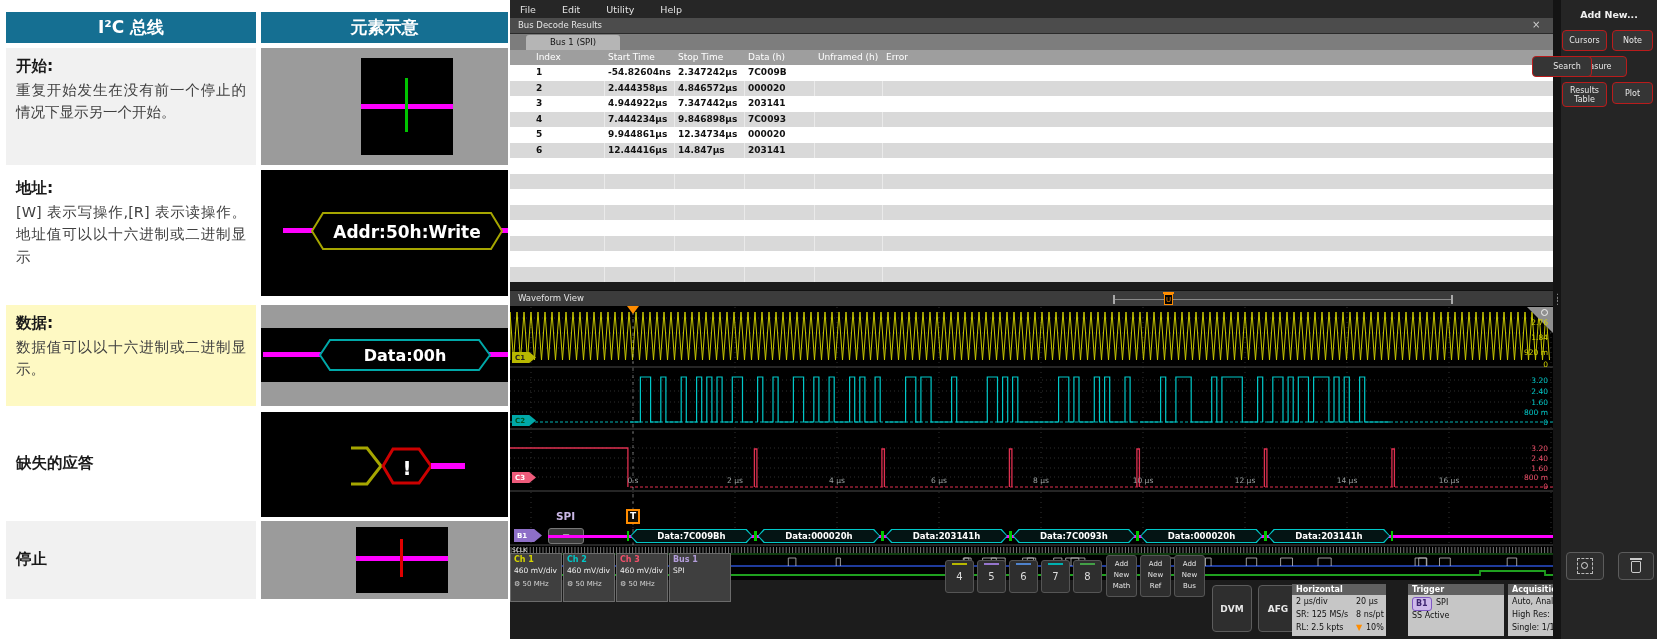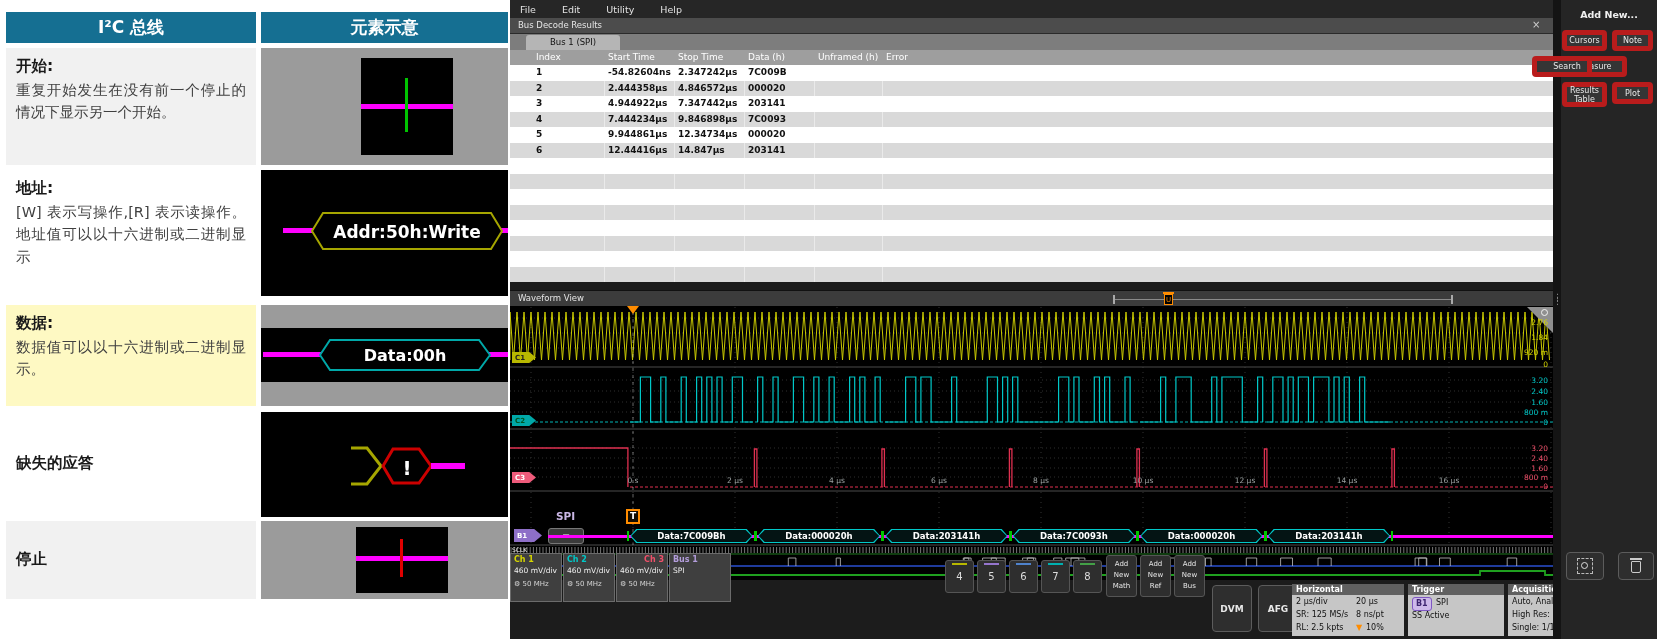--- a/index.html
+++ b/index.html
@@ -16,21 +16,21 @@
   
   .menu-item{color:#e2e2e2;font-size:9.5px;padding:2px 0;}
   .ttl{color:#e5e5e5;font-size:8.5px;}
   .hdr-cell,.row-cell{position:absolute;font-size:9px;white-space:nowrap;}
   .trow{position:absolute;left:0;width:100%;height:15.5px;}
   .trow .row-cell{top:2px;color:#111;font-weight:600;}
   .panelhdr{background:#606060;color:#fff;font-size:8px;font-weight:bold;padding:1px 4px;}
   .panelbody{background:#c6c6c6;color:#111;font-size:8px;line-height:12px;padding:1px 4px;}
   .btn-dark{background:#2e2e2e;border:1px solid #5c5c5c;border-radius:4px;color:#e8e8e8;
             display:flex;align-items:center;justify-content:center;text-align:center;}
-  .sb-btn{position:absolute;background:#353535;border:5px solid #b91c1c;border-radius:4px;
+  .sb-btn{position:absolute;background:#353535;border:1px solid #b91c1c;border-radius:4px;
           color:#e8e8e8;font-size:8px;display:flex;align-items:center;justify-content:center;
           text-align:center;line-height:9px;}
   .hexo{position:absolute;height:14px;
         clip-path:polygon(6px 0,calc(100% - 6px) 0,100% 50%,calc(100% - 6px) 100%,6px 100%,0 50%);
         background:#00c8c8;}
   .hexi{position:absolute;left:1px;top:1px;right:1px;bottom:1px;
         clip-path:polygon(6px 0,calc(100% - 6px) 0,100% 50%,calc(100% - 6px) 100%,6px 100%,0 50%);
         background:#041414;color:#fff;font-size:8.5px;font-weight:bold;
         display:flex;align-items:center;justify-content:center;white-space:nowrap;}
   .chtag{position:absolute;width:24px;height:11px;font-size:7px;font-weight:bold;
@@ -329,21 +329,21 @@
         <div class="nm" style="color: rgb(214, 214, 0);">Ch 1</div>
         <div class="l2">460 mV/div</div>
         <div class="l3">⚙ 50 MHz</div>
       </div>
       <div class="chtile" style="position:absolute;left:563px;width:52px;">
         <div class="nm" style="color: rgb(0, 200, 200);">Ch 2</div>
         <div class="l2">460 mV/div</div>
         <div class="l3">⚙ 50 MHz</div>
       </div>
       <div class="chtile" style="position:absolute;left:616px;width:52px;">
-        <div class="nm" style="color: rgb(240, 80, 106); text-align: right;">Ch 3</div>
+        <div class="nm" style="color: rgb(240, 80, 106);">Ch 3</div>
         <div class="l2">460 mV/div</div>
         <div class="l3">⚙ 50 MHz</div>
       </div>
       <div class="chtile" style="position:absolute;left:669px;width:62px;">
         <div class="nm" style="color: rgb(179, 157, 219);">Bus 1</div>
         <div class="l2">SPI</div>
       </div>
     </div>
   <div>
       <div style="position:absolute;left:945px;top:560px;width:29px;height:33px;background:#2e2e2e;border:1px solid #555;border-radius:3px;color:#ddd;font-size:10px;display:flex;align-items:center;justify-content:center;">4<div style="position:absolute;left:6px;top:2px;width:15px;height:2px;background:#b8b800;"></div></div>
@@ -366,21 +366,21 @@
       <div style="position:absolute;left:1174px;top:555px;width:31px;height:42px;background:#2e2e2e;border:1px solid #555;border-radius:3px;color:#e8e8e8;font-size:7px;text-align:center;padding-top:3px;line-height:11px;">
         <div>Add</div>
         <div>New</div>
         <div>Bus</div>
       </div>
     </div>
 
   <div class="btn-dark abs" style="left:1212px;top:585px;width:40px;height:47px;font-size:9px;font-weight:bold;">DVM</div>
   <div class="btn-dark abs" style="left:1258px;top:585px;width:40px;height:47px;font-size:9px;font-weight:bold;">AFG</div>
 
-  <div class="abs" style="left:1292px;top:584px;width:112px;height:53px;">
+  <div class="abs" style="left:1292px;top:584px;width:94px;height:53px;">
     <div class="panelhdr">Horizontal</div>
     <div class="panelbody" style="height:41px;position:relative;">
       <span class="abs" style="left:4px;top:1px;">2 µs/div</span>
       <span class="abs" style="left:64px;top:1px;">20 µs</span>
       <span class="abs" style="left:4px;top:14px;">SR: 125 MS/s</span>
       <span class="abs" style="left:64px;top:14px;">8 ns/pt</span>
       <span class="abs" style="left:4px;top:27px;">RL: 2.5 kpts</span>
       <span class="abs" style="left:64px;top:27px;color:#ff8c00;">▼</span>
       <span class="abs" style="left:74px;top:27px;">10%</span>
     </div>

